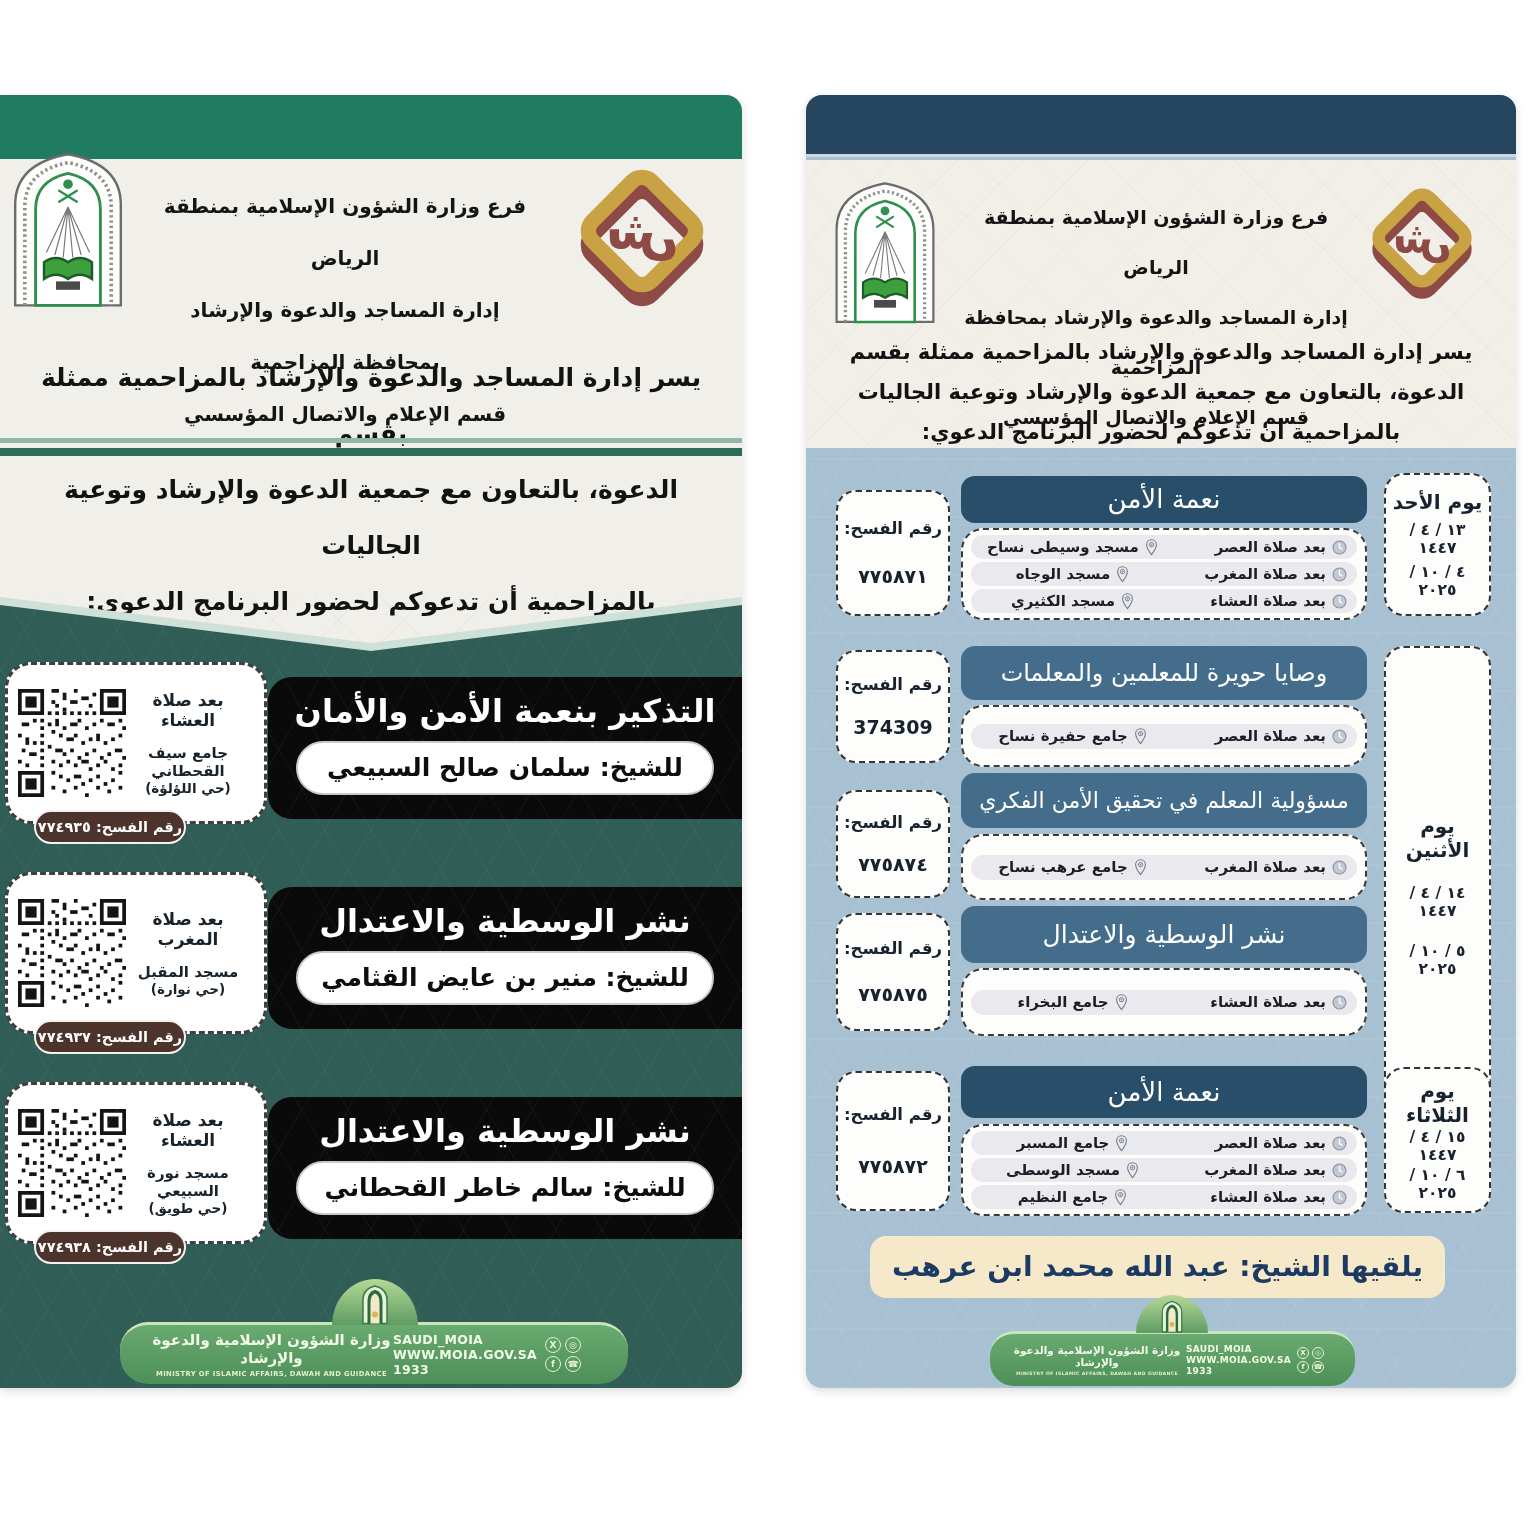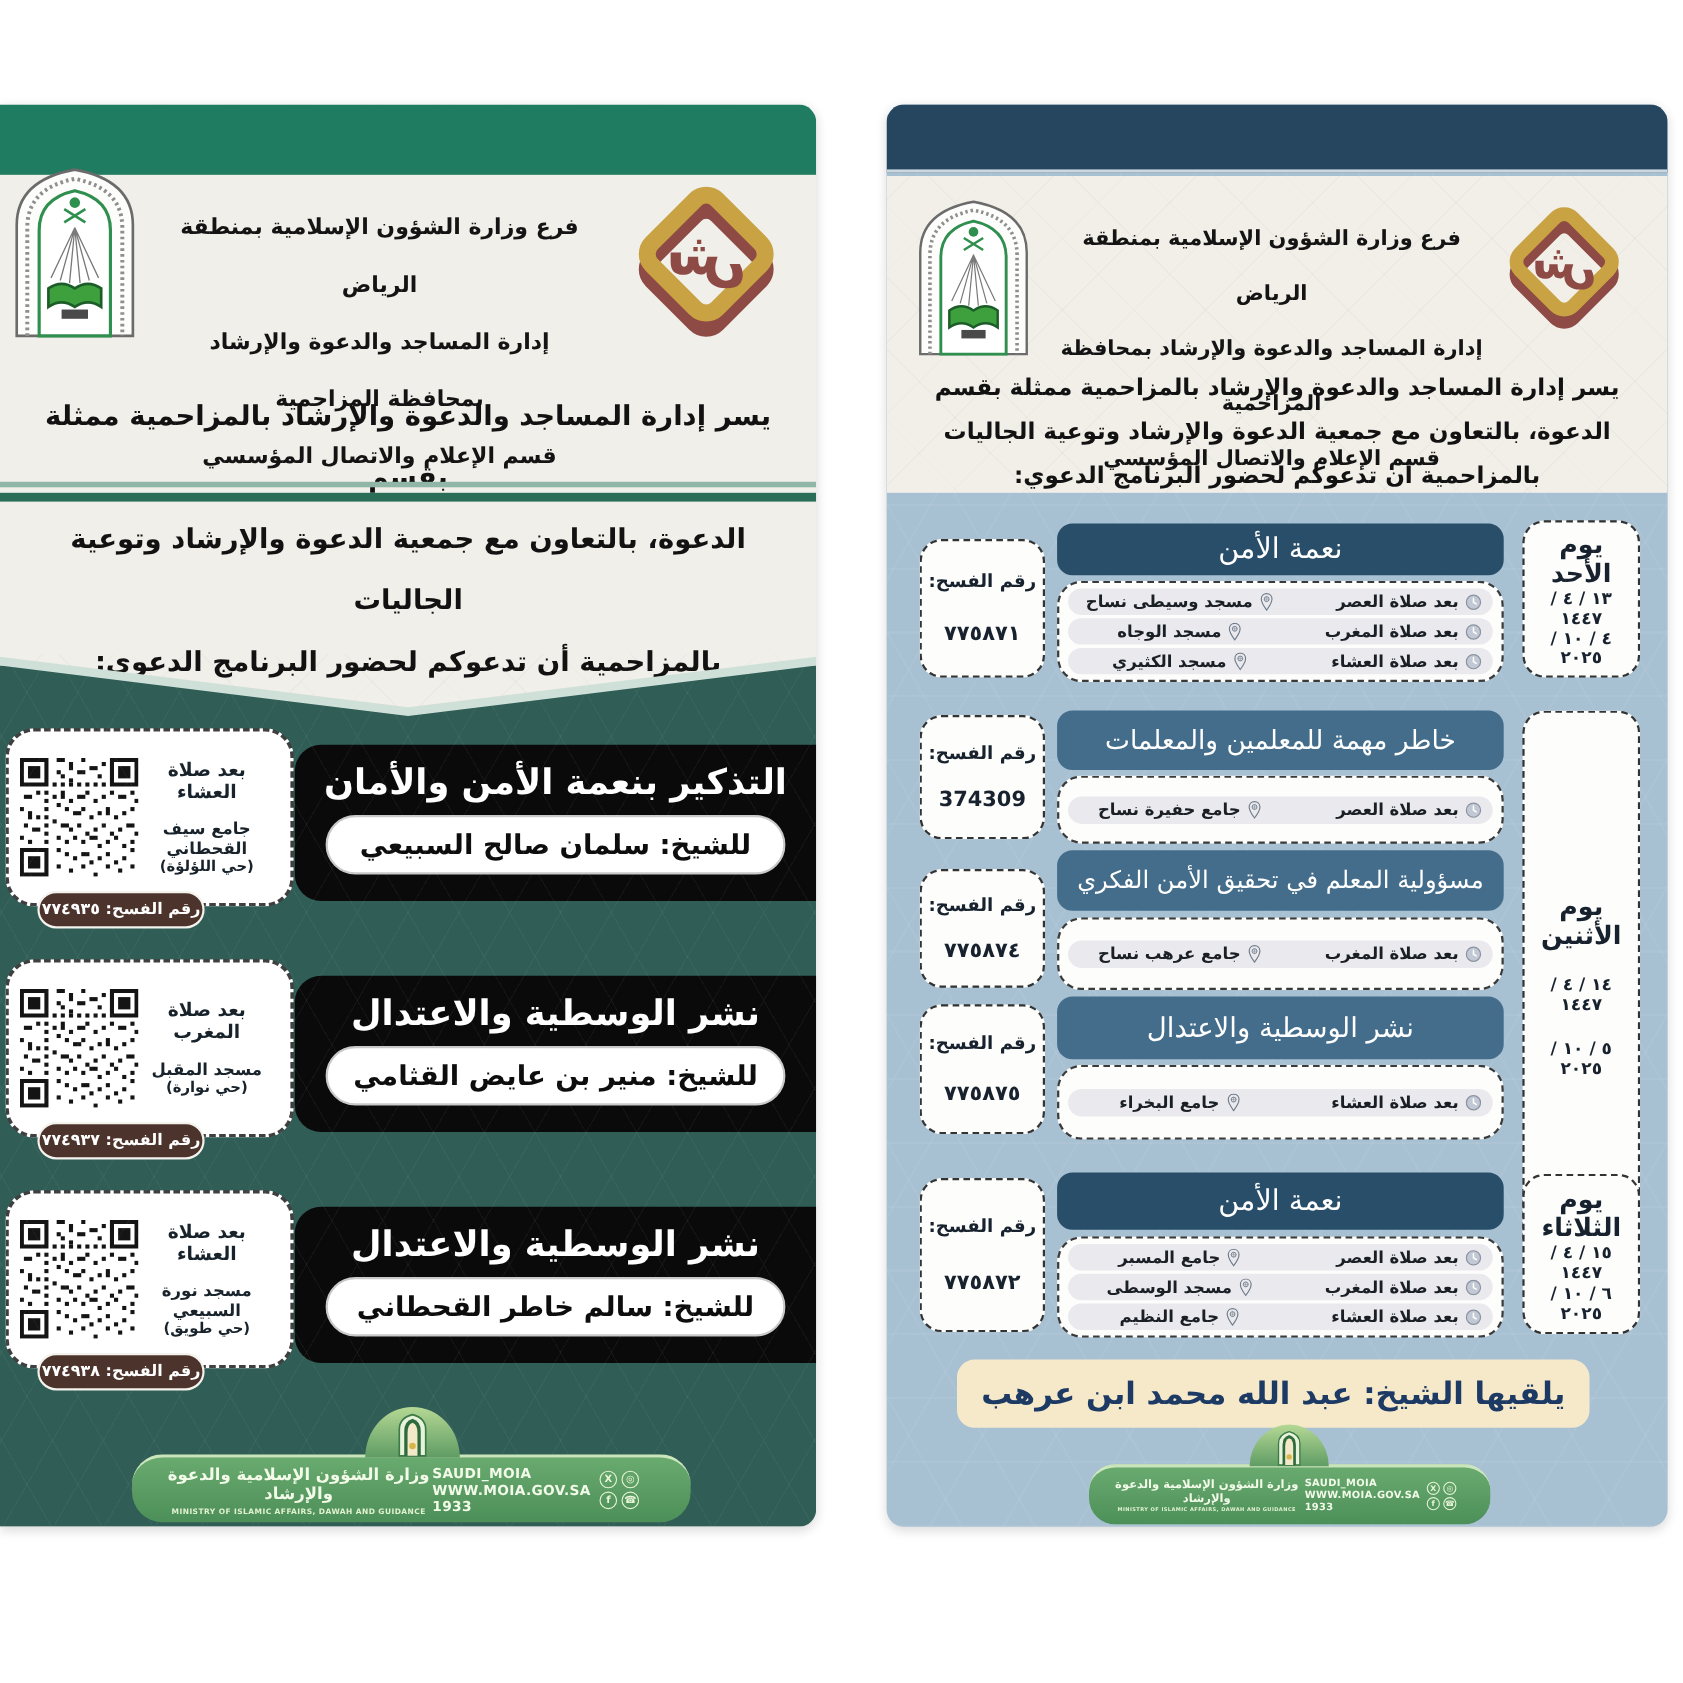--- a/index.html
+++ b/index.html
@@ -84,21 +84,21 @@
   .row-seg.m{justify-content:center;}
   .ic-clock{width:15px;height:15px;flex:0 0 15px;}
   .ic-pin{width:13px;height:17px;flex:0 0 13px;}
   .permit-card,.day-card{position:absolute;background:#fdfdfc;border:2px dashed #333;border-radius:20px;display:flex;flex-direction:column;align-items:center;justify-content:space-evenly;text-align:center;z-index:1;}
   .permit-card{left:30px;width:114px;color:#17222e;}
   .p-label{font-size:16.5px;font-weight:bold;}
   .p-no{font-size:19px;font-weight:bold;}
   .pc1{top:395px;height:126px;} .pc2{top:555px;height:113px;} .pc3{top:695px;height:108px;} .pc4{top:818px;height:118px;} .pc5{top:976px;height:140px;}
   .day-card{left:578px;width:107px;color:#17222e;padding:8px 2px;}
   .dc1{top:378px;height:143px;} .dc2{top:551px;height:499px;} .dc3{top:972px;height:146px;}
-  .d-day{font-size:23px;font-weight:bold;}
+  .d-day{font-size:20px;font-weight:bold;}
   .d-date{font-size:15.5px;font-weight:bold;direction:rtl;}
   .dc2 .inner{display:flex;flex-direction:column;gap:22px;align-items:center;}
   .speaker{position:absolute;left:64px;top:1141px;width:575px;height:62px;background:#f6e9ca;border-radius:16px;text-align:center;line-height:62px;font-size:28px;font-weight:bold;color:#1c3a64;z-index:1;}
   .dome-right{left:330px;top:1200px;width:72px;height:38px;}
   .dome-right .arch-svg{width:28px;height:34px;}
   .fb-right{left:184px;top:1236px;width:365px;height:55px;border-radius:24px;}
   .fb-right .f-left{margin-right:30px;gap:6px;}
   .fb-right .f-icons{grid-template-columns:13px 13px;grid-gap:2px;}
   .fb-right .f-icons span{width:12px;height:12px;font-size:7px;line-height:10px;border-width:1px;}
   .fb-right .f-contact{font-size:9px;line-height:11px;}
@@ -426,21 +426,21 @@
       <div class="p-no">٧٧٥٨٧١</div>
     </div>
 
     <div class="day-card dc2">
       <div class="inner">
         <div class="d-day">يوم الأثنين</div>
         <div class="d-date">١٤ / ٤ / ١٤٤٧</div>
         <div class="d-date">٥ / ١٠ / ٢٠٢٥</div>
       </div>
     </div>
-    <div class="sch-banner light sb2">خاطر مهمة للمعلمين والمعلمات</div>
+    <div class="sch-banner light sb2">وصايا حويرة للمعلمين والمعلمات</div>
     <div class="sch-rows sr2">
       <div class="row-cap">
         <div class="row-seg">
             <svg class="ic-clock">
               <use href="#clock"></use>
             </svg>
             <span>بعد صلاة العصر</span>
           </div>
         <div class="row-seg m">
             <svg class="ic-pin">

